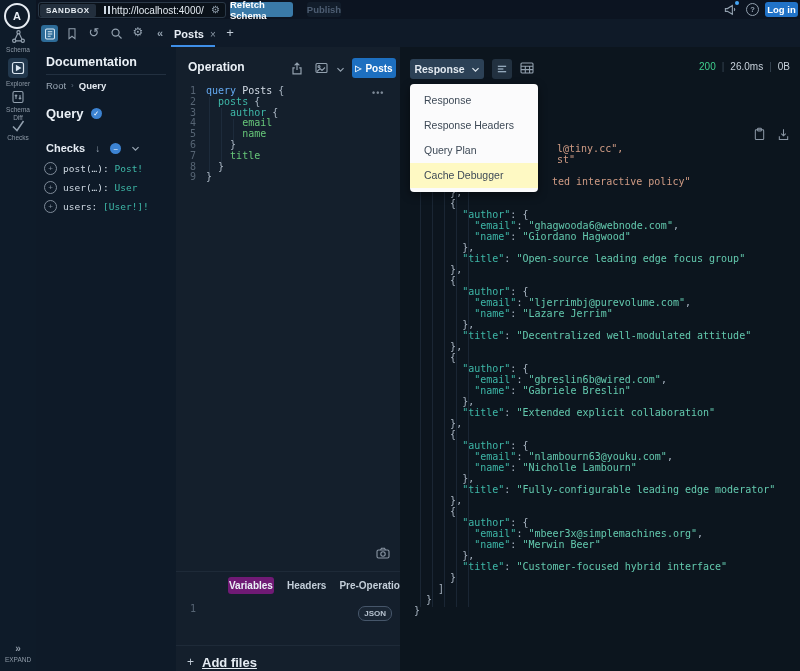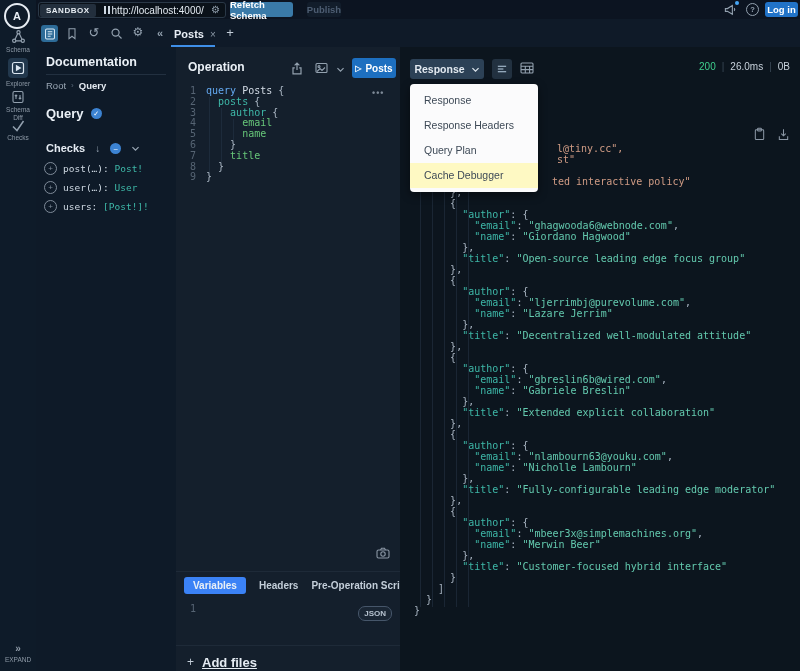--- a/index.html
+++ b/index.html
@@ -86,21 +86,21 @@
   #op-editor{position:absolute;left:0;top:39px;right:0;height:160px;font-size:10px;line-height:10.8px;}
   #op-gutter{position:absolute;left:0;top:0;width:20px;text-align:right;color:#566473;font-family:"DejaVu Sans Mono",monospace;}
   #op-code{position:absolute;left:30px;top:0;font-family:"DejaVu Sans Mono",monospace;white-space:pre;}
   .tk-k{color:#64a9f1;} .tk-n{color:#d6dee8;} .tk-f{color:#3eb8a8;} .tk-l{color:#67c779;} .tk-p{color:#aab6c3;}
   .op-guide{position:absolute;width:1px;background:#1d2b3b;}
   #op-menu-dots{position:absolute;left:196px;top:41px;font-size:9px;letter-spacing:1px;color:#7e8a97;font-weight:bold;}
   #camera-icon{position:absolute;left:200px;top:500px;color:#8b97a5;}
   #var-tabs{position:absolute;left:0;top:524px;right:0;height:26px;border-top:1px solid #1e2a38;display:flex;align-items:center;
             gap:13px;padding-left:8px;overflow:hidden;white-space:nowrap;}
   .var-tab{font-size:10px;font-weight:bold;color:#c3ced9;flex:0 0 auto;}
-  .var-tab.active{background:#3b82f6;color:#eaf0f6;border-radius:3px;padding:3px 9px;}
+  .var-tab.active{background:#701a75;color:#eaf0f6;border-radius:3px;padding:3px 1px;margin-left:44px;}
   #var-line-num{position:absolute;left:14px;top:556px;font-size:10px;color:#566473;}
   #json-badge{position:absolute;right:8px;top:551px;border:1px solid #46566a;background:#1a2634;border-radius:7px;
               font-size:8px;font-weight:bold;color:#b6c2cf;padding:2px 5px;margin-top:8px;}
   #addfiles-row{position:absolute;left:0;right:0;top:598px;border-top:1px solid #1e2a38;height:26px;}
   #addfiles-btn{position:absolute;left:11px;top:9px;display:flex;align-items:center;gap:8px;}
   #addfiles-btn .plus{font-size:12px;color:#c3ced9;line-height:11px;}
   #addfiles-btn .lbl{font-size:13px;font-weight:bold;color:#e4ebf2;text-decoration:underline;}
 
   
   #resppanel{position:absolute;left:400px;top:47px;width:400px;height:624px;background:#0c151e;}
@@ -254,21 +254,21 @@
         <div class="field-row">
           <span class="f-ic f-plus">+</span>
           <span class="f-txt mono"><span class="f-name">post(…): </span><span class="f-type">Post!</span></span>
         </div>
         <div class="field-row">
           <span class="f-ic f-plus">+</span>
           <span class="f-txt mono"><span class="f-name">user(…): </span><span class="f-type">User</span></span>
         </div>
         <div class="field-row">
           <span class="f-ic f-plus">+</span>
-          <span class="f-txt mono"><span class="f-name">users: </span><span class="f-type">[Post!]!</span></span>
+          <span class="f-txt mono"><span class="f-name">users: </span><span class="f-type">[User!]!</span></span>
         </div>
       </div>
   </div>
 
   <div id="oppanel">
     <div id="op-title">Operation</div>
     <div class="op-hicon" id="share-icon">
       <svg width="12" height="13" viewBox="0 0 12 13" fill="none" stroke="currentColor" stroke-width="1.2">
         <path d="M6 8V1.3M3.6 3.4L6 1l2.4 2.4M3.8 5.8H2v6h8v-6H8.2"></path>
       </svg>

